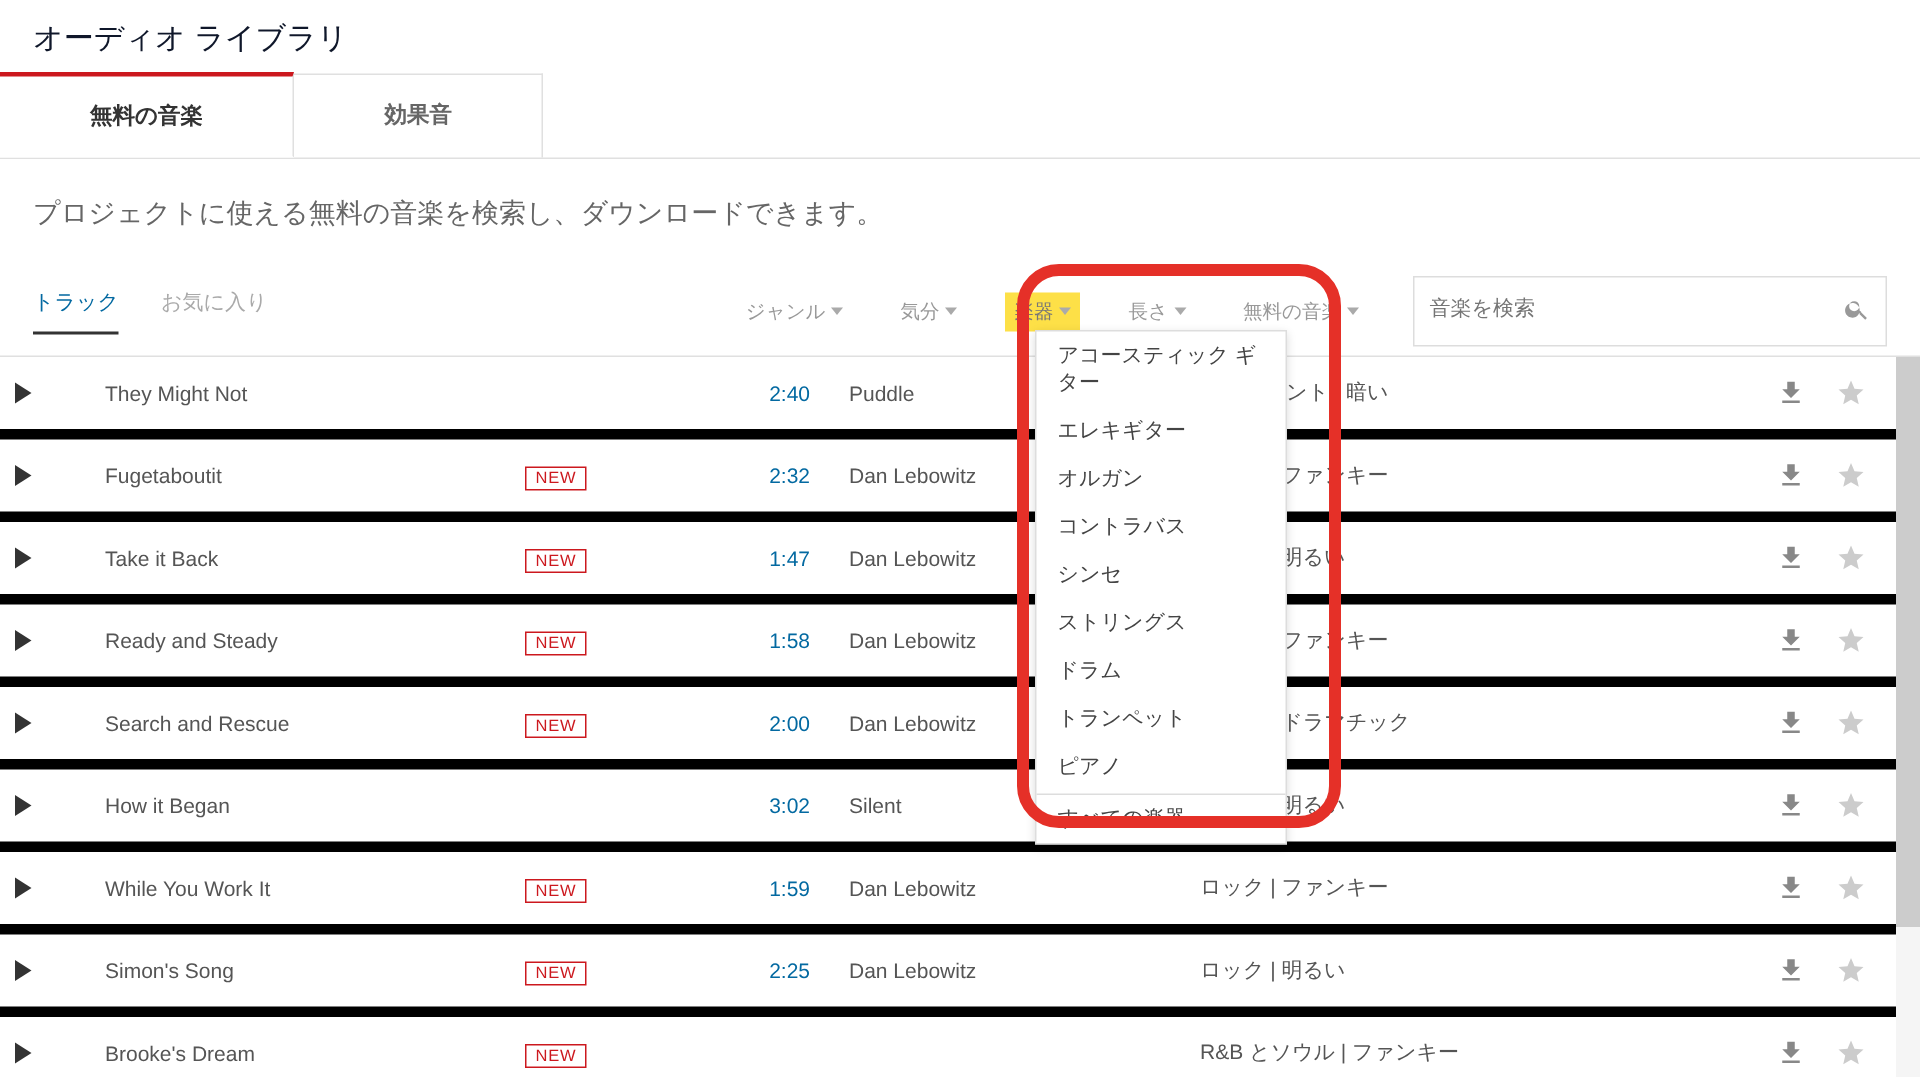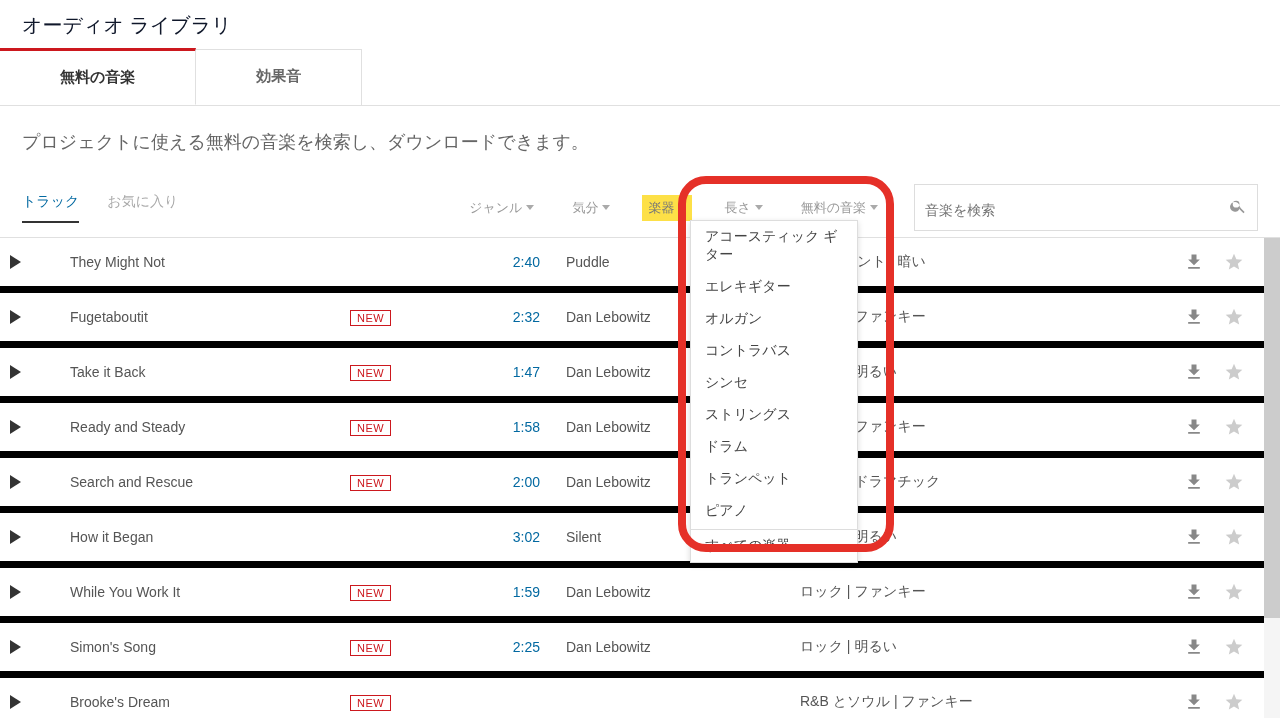--- a/index.html
+++ b/index.html
@@ -92,24 +92,24 @@
   }
   .caret {
     width: 0; height: 0;
     border-left: 4px solid transparent;
     border-right: 4px solid transparent;
     border-top: 5px solid #aaa;
   }
 
   .search-wrap {
     display: flex;
-    align-items: flex-end;
+    align-items: flex-start;
     border: 1px solid #ddd;
     padding: 12px 10px;
-    width: 344px;
+    width: 316px;
   }
   .search-input {
     border: none;
     outline: none;
     font-size: 14px;
     flex: 1;
     color: #555;
   }
   .search-icon svg { fill: #999; }
 

